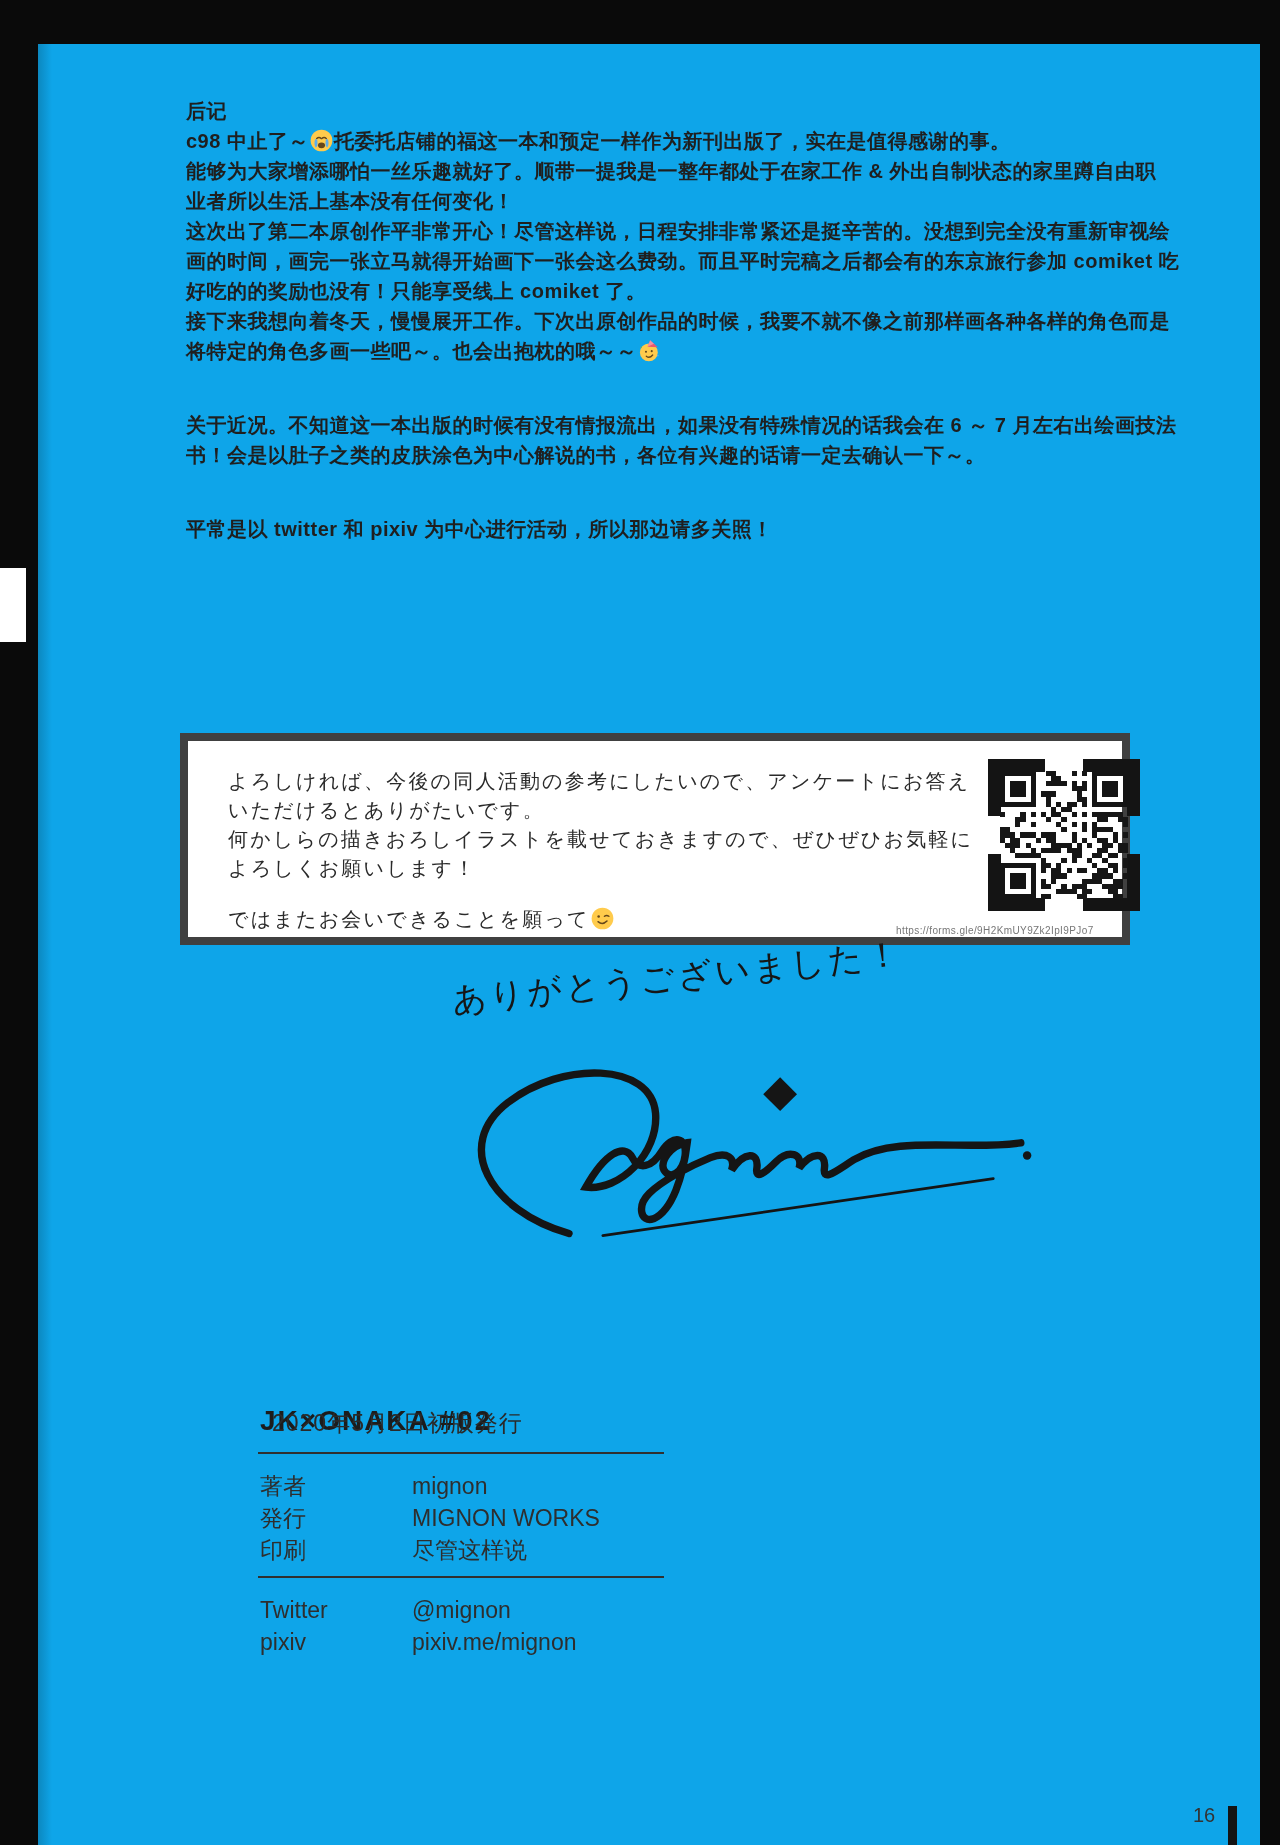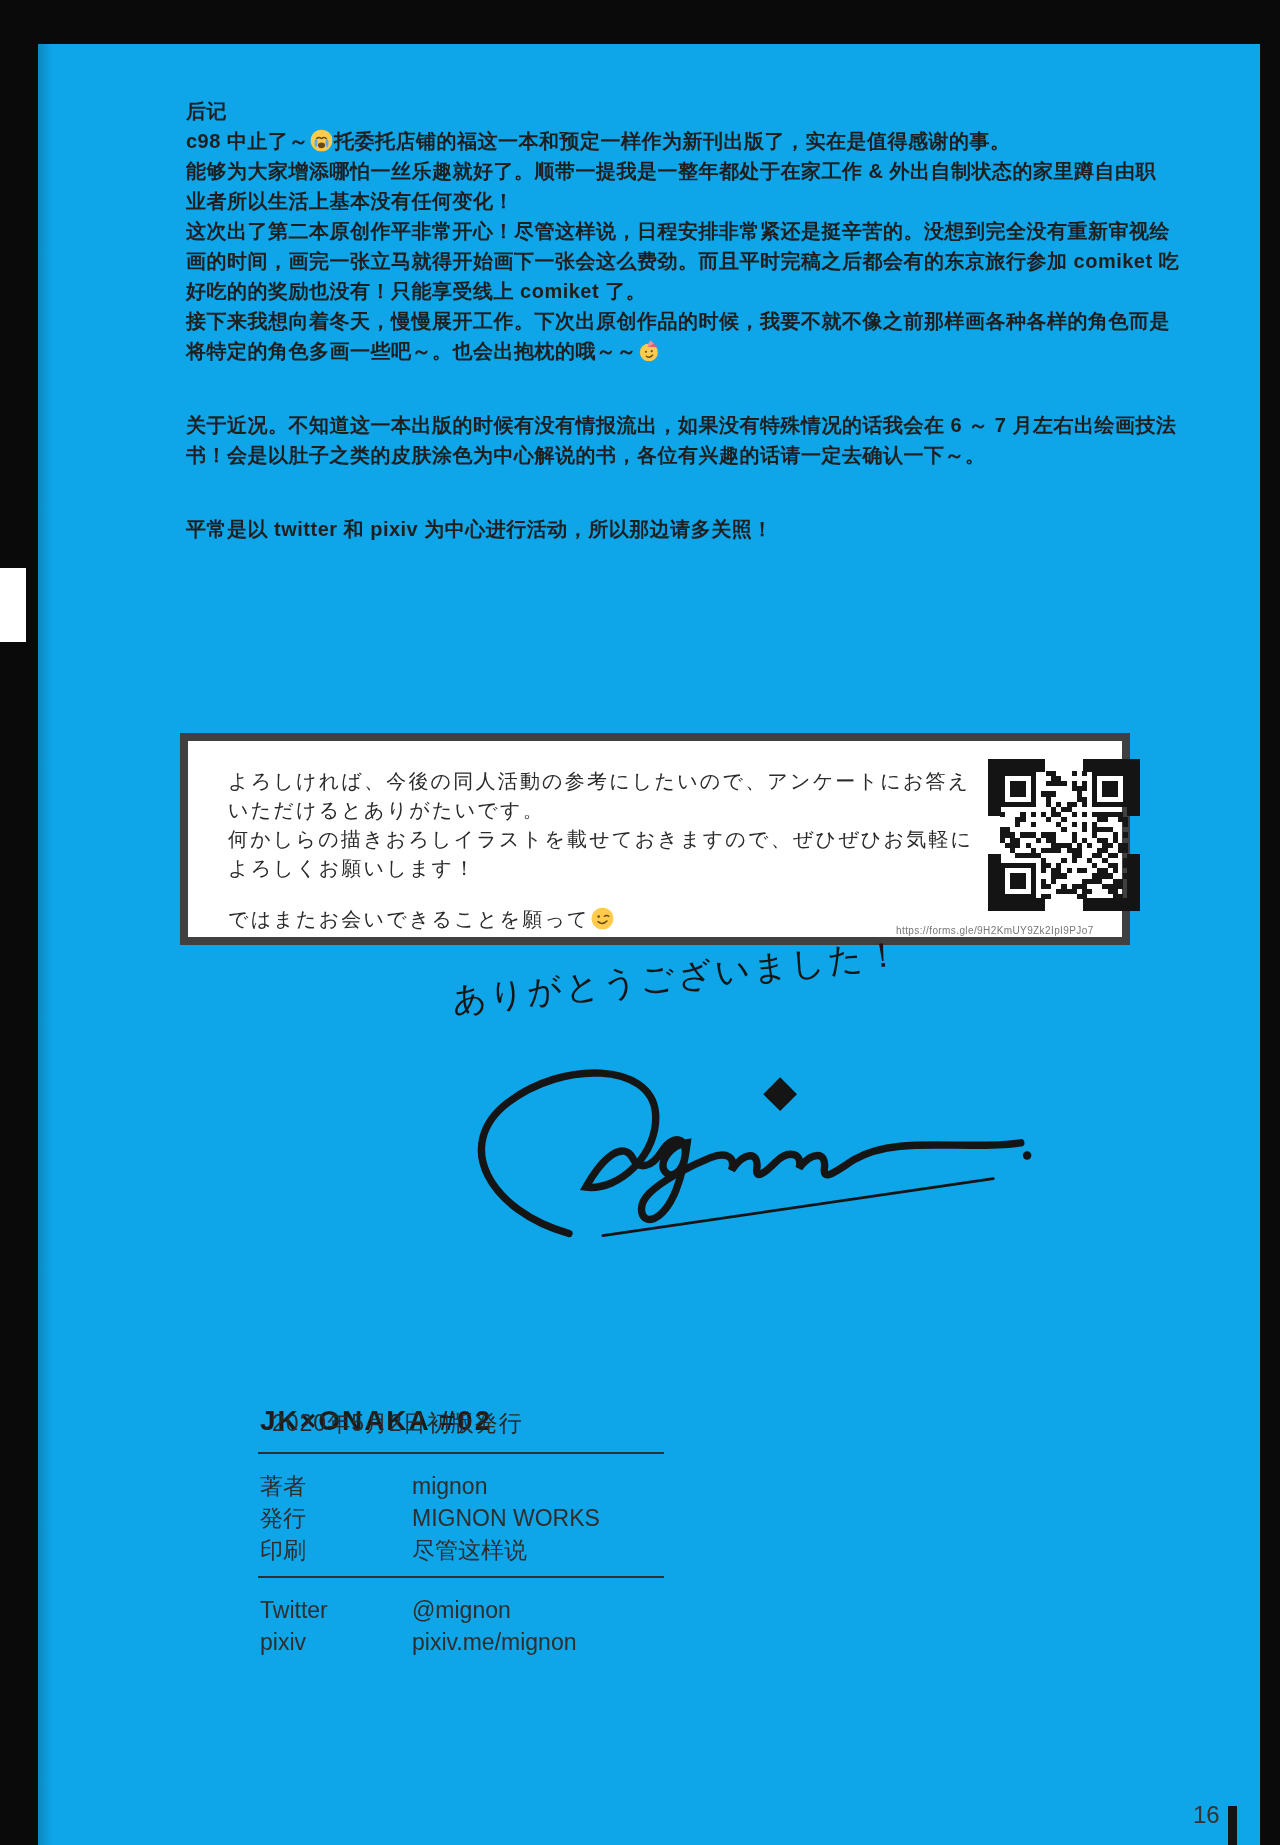--- a/index.html
+++ b/index.html
@@ -42,21 +42,21 @@
   .colophon-edition{position:absolute;left:272px;top:1408px;font-size:23px;letter-spacing:1px;
                     color:#2a2a2a;white-space:nowrap;}
   .rule{position:absolute;left:258px;width:406px;height:2px;background:#303030;}
   .rule1{top:1452px;} .rule2{top:1576px;}
   .colophon-rows{position:absolute;left:260px;top:1470px;}
   .colophon-links{position:absolute;left:260px;top:1594px;}
   .cl-row{height:32px;line-height:32px;font-size:23px;color:#2e2e2e;white-space:nowrap;}
   .cl-label{display:inline-block;width:152px;}
   
   .page-tick{position:absolute;left:1228px;top:1806px;width:9px;height:39px;background:#141414;}
-  .page-number{position:absolute;left:1193px;top:1801px;font-size:24px;line-height:28px;color:#333;text-align:center;}
+  .page-number{position:absolute;left:1193px;top:1801px;font-size:20px;line-height:28px;color:#333;text-align:center;}
   
   .em{display:inline-block;width:23px;height:23px;vertical-align:-4px;margin:0 1px;}
 </style>
 </head>
 <body>
 
 <div id="page">
 
   <div class="border-top"></div>
   <div class="border-left"></div>

